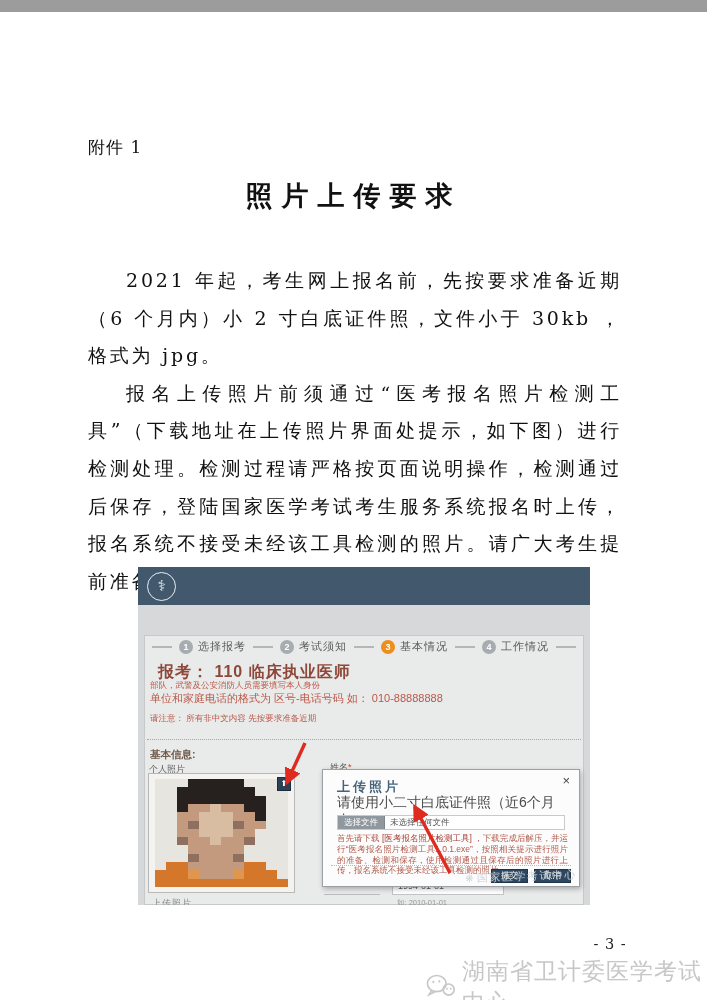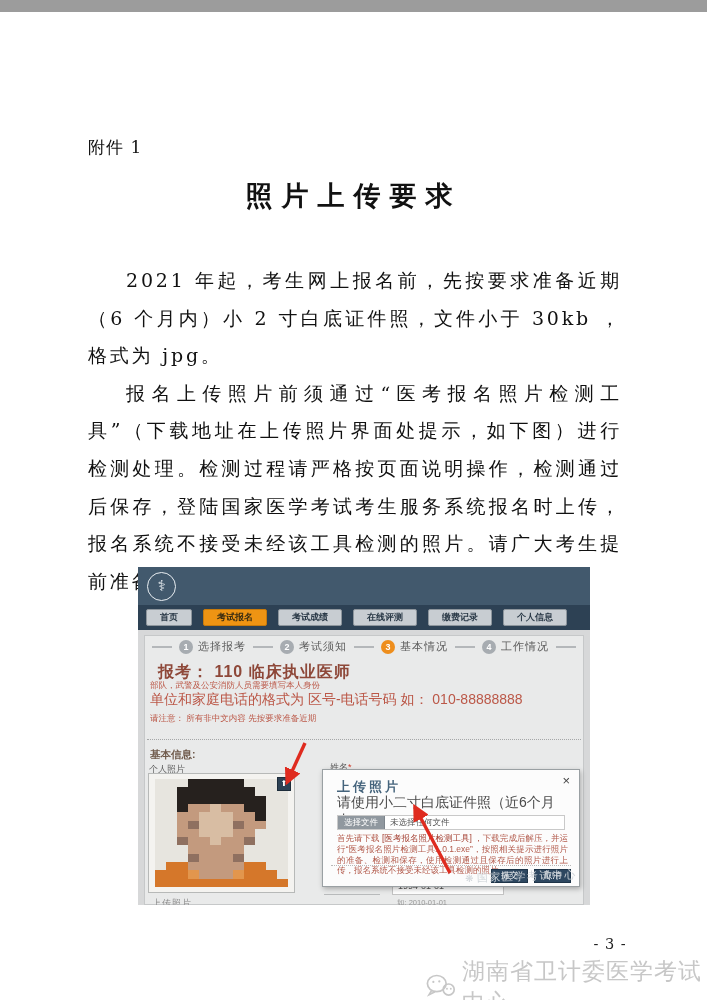--- a/index.html
+++ b/index.html
@@ -40,21 +40,21 @@
   .steps{position:absolute;left:0;right:0;top:72px;display:flex;align-items:center;justify-content:center;gap:7px;}
   .step{display:flex;align-items:center;gap:5px;}
   .step-circle{width:14px;height:14px;border-radius:50%;background:#a7acb1;color:#fff;font-size:9px;
                font-weight:bold;display:flex;align-items:center;justify-content:center;}
   .step.active .step-circle{background:#ee8e1d;}
   .step-label{font-size:11px;color:#5a5a5a;letter-spacing:1px;}
   .dash{width:20px;height:2px;background:#b4b7ba;}
 
   .exam-line{position:absolute;left:20px;top:95px;font-size:16px;color:#8e4839;letter-spacing:1px;font-weight:bold;}
   .notice1{position:absolute;left:12px;top:113px;font-size:8.5px;color:#bb5747;}
-  .notice2{position:absolute;left:12px;top:124px;font-size:14px;color:#bb5747;}
+  .notice2{position:absolute;left:12px;top:124px;font-size:11px;color:#bb5747;}
   .notice3{position:absolute;left:12px;top:146px;font-size:8.5px;color:#bb5747;}
   .dotted-sep{position:absolute;left:9px;right:9px;top:172px;border-top:1px dotted #a5a7a8;}
   .basic-info{position:absolute;left:12px;top:181px;font-size:10.5px;font-weight:bold;color:#6f5a4b;}
   .photo-label{position:absolute;left:11px;top:196px;font-size:9px;color:#5c5c5c;}
 
   .photo-box{position:absolute;left:10px;top:206px;width:147px;height:120px;background:#f4f3f0;
              border:1px solid #b7b9b8;box-sizing:border-box;}
   .mosaic{position:absolute;left:6px;right:6px;top:5px;bottom:5px;display:grid;
           grid-template-columns:repeat(12,1fr);grid-template-rows:repeat(13,1fr);}
   .upload-btn{position:absolute;right:3px;top:3px;width:12px;height:12px;background:#2d4154;
@@ -106,28 +106,20 @@
     <p>2021 年起，考生网上报名前，先按要求准备近期（6 个月内）小 2 寸白底证件照，文件小于 30kb ，格式为 jpg。</p>
     <p>报名上传照片前须通过“医考报名照片检测工具”（下载地址在上传照片界面处提示，如下图）进行检测处理。检测过程请严格按页面说明操作，检测通过后保存，登陆国家医学考试考生服务系统报名时上传，报名系统不接受未经该工具检测的照片。请广大考生提前准备，以免影响考试报名。</p>
   </div>
 
   <div class="shot">
 
     <div class="shot-header">
       <div class="logo">⚕</div>
     </div>
 
-    <div class="shot-nav">
-      <div class="tab">首页</div>
-      <div class="tab active">考试报名</div>
-      <div class="tab">考试成绩</div>
-      <div class="tab">在线评测</div>
-      <div class="tab">缴费记录</div>
-      <div class="tab">个人信息</div>
-    </div>
 
     <div class="shot-panel"></div>
 
     <div class="steps">
       <div class="dash"></div>
       <div class="step">
         <span class="step-circle">1</span>
         <span class="step-label">选择报考</span>
       </div>
       <div class="dash"></div>

